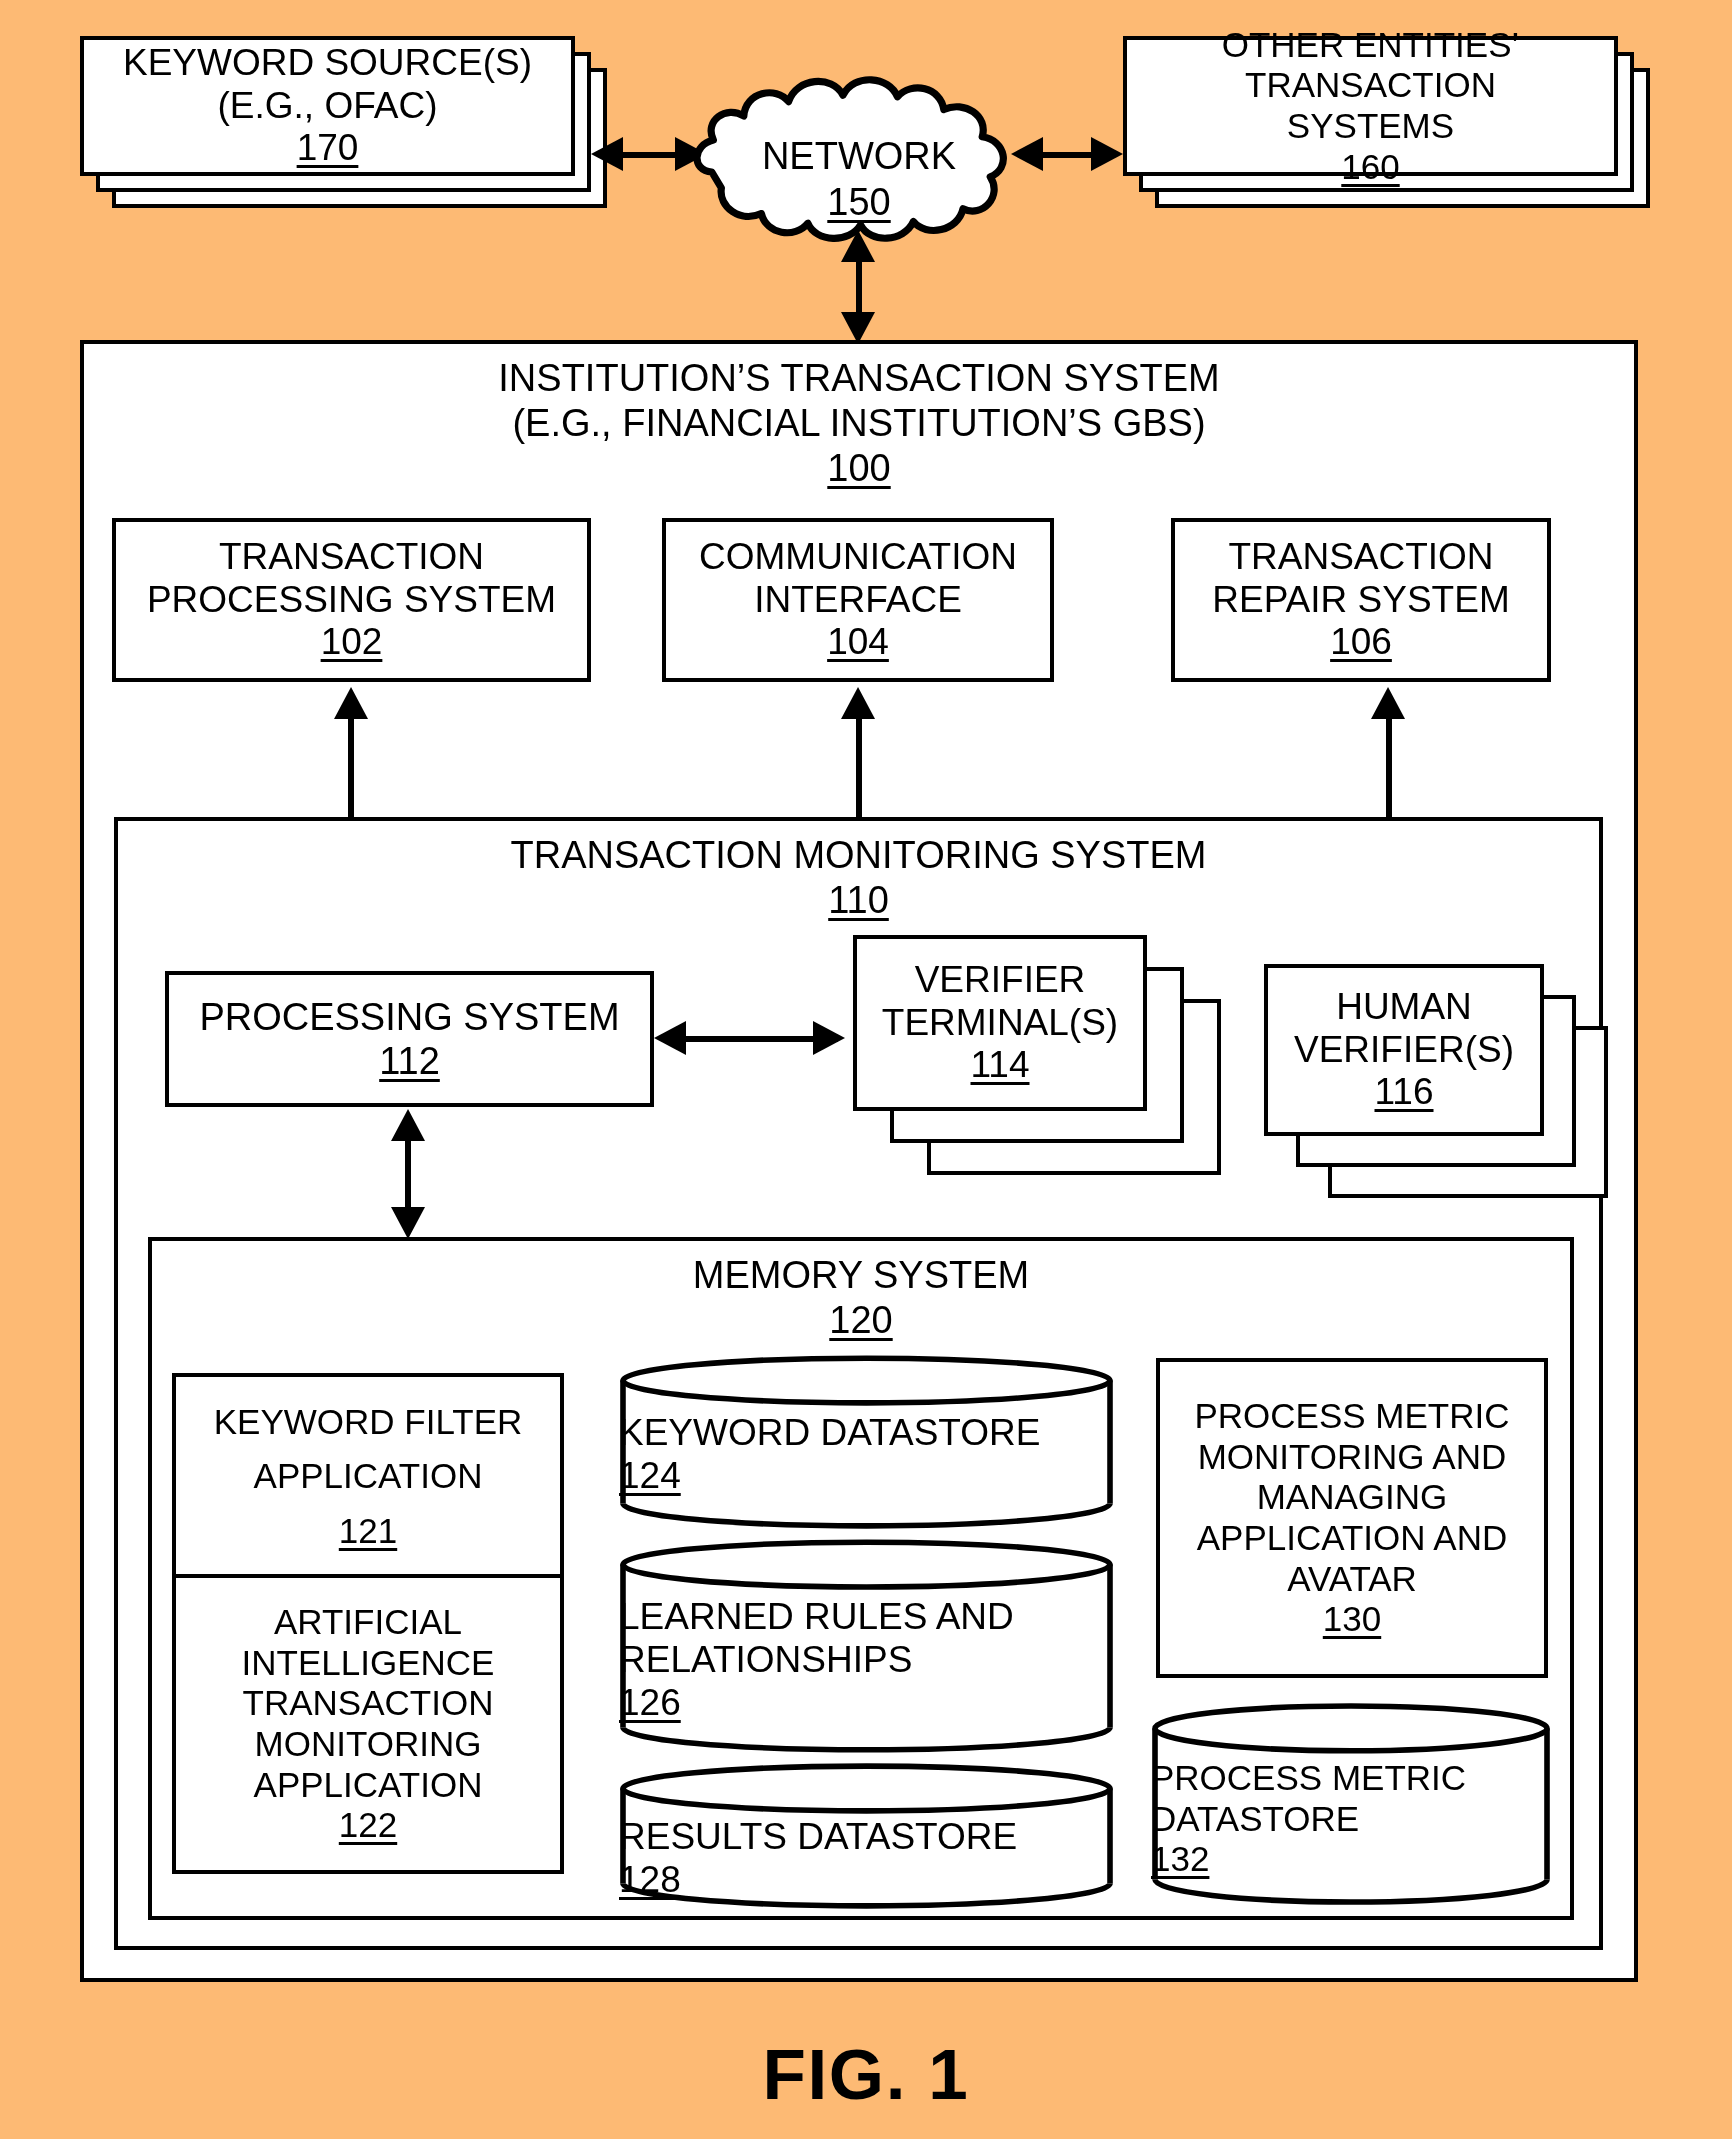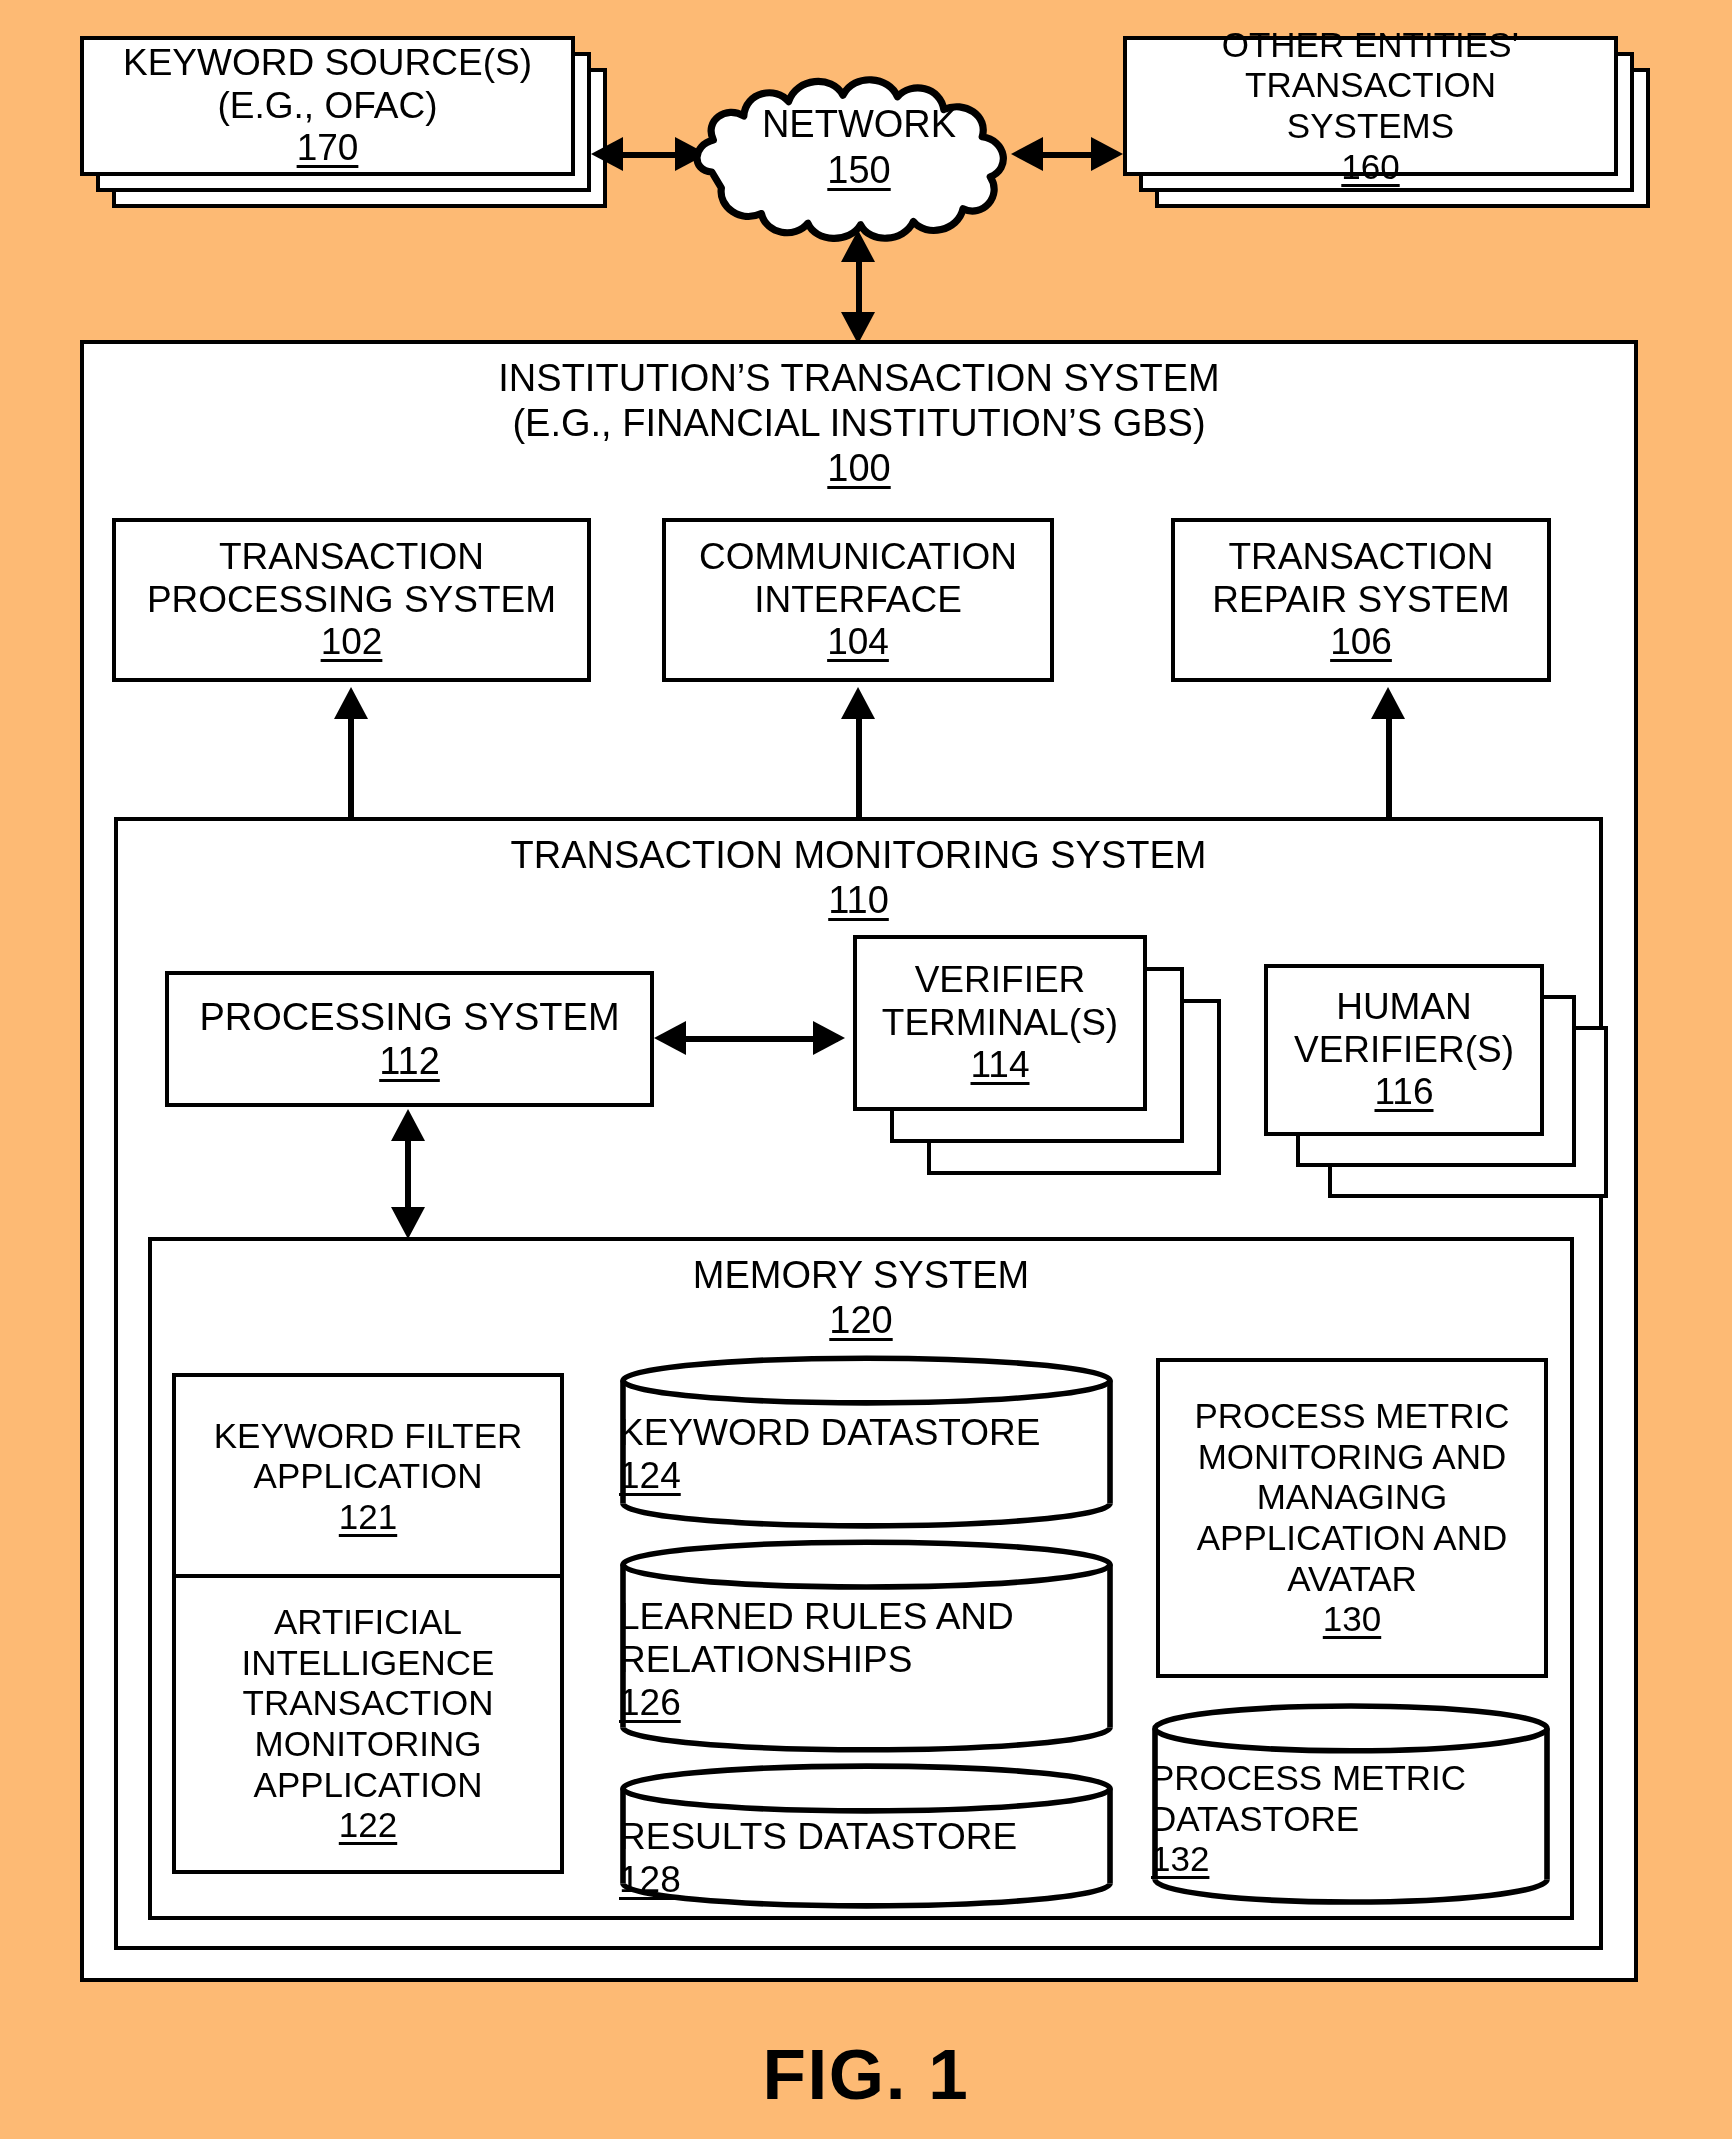--- a/index.html
+++ b/index.html
@@ -93,20 +93,21 @@
     border-bottom: 17.6px solid transparent;
     border-left: 32px solid #000;
   }
 
   .cloudwrap { position: absolute; }
   .cloudwrap .cloudtext {
     position: absolute;
     left: 0; right: 0;
     text-align: center;
     line-height: 1.2;
+    margin-top: 32px;
   }
 
   .figcap {
     position: absolute;
     text-align: center;
     font-size: 71px;
     font-weight: bold;
     letter-spacing: 1.6px;
   }
   .section-title {
@@ -254,21 +255,21 @@
   <div class="arrowhead ah-up" style="left:391px; top:1109px;"></div>
   <div class="arrowhead ah-down" style="left:391px; top:1207px;"></div>
 
   <div class="frame" style="left:148px; top:1237px; width:1426px; height:683px;"></div>
 
   <div class="section-title" style="left:148px; top:1253px; width:1426px;">
     <span class="lbl t48">MEMORY SYSTEM</span>
     <span class="num t48">120</span>
   </div>
 
-  <div class="box thin" style="left:172px; top:1373px; width:392px; height:207px;">
+  <div class="box thin" style="left:172px; top:1373px; width:392px; height:207px;gap:14px;">
     <span class="lbl t44">KEYWORD FILTER</span>
     <span class="lbl t44">APPLICATION</span>
     <span class="num t44">121</span>
   </div>
 
   <div class="box thin" style="left:172px; top:1574px; width:392px; height:300px;">
     <span class="lbl t44">ARTIFICIAL</span>
     <span class="lbl t44">INTELLIGENCE</span>
     <span class="lbl t44">TRANSACTION</span>
     <span class="lbl t44">MONITORING</span>

